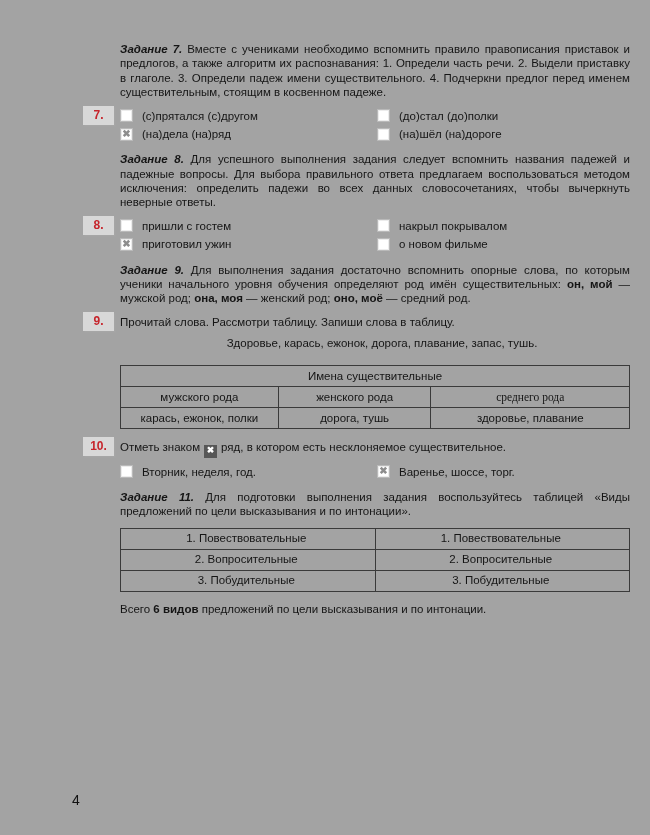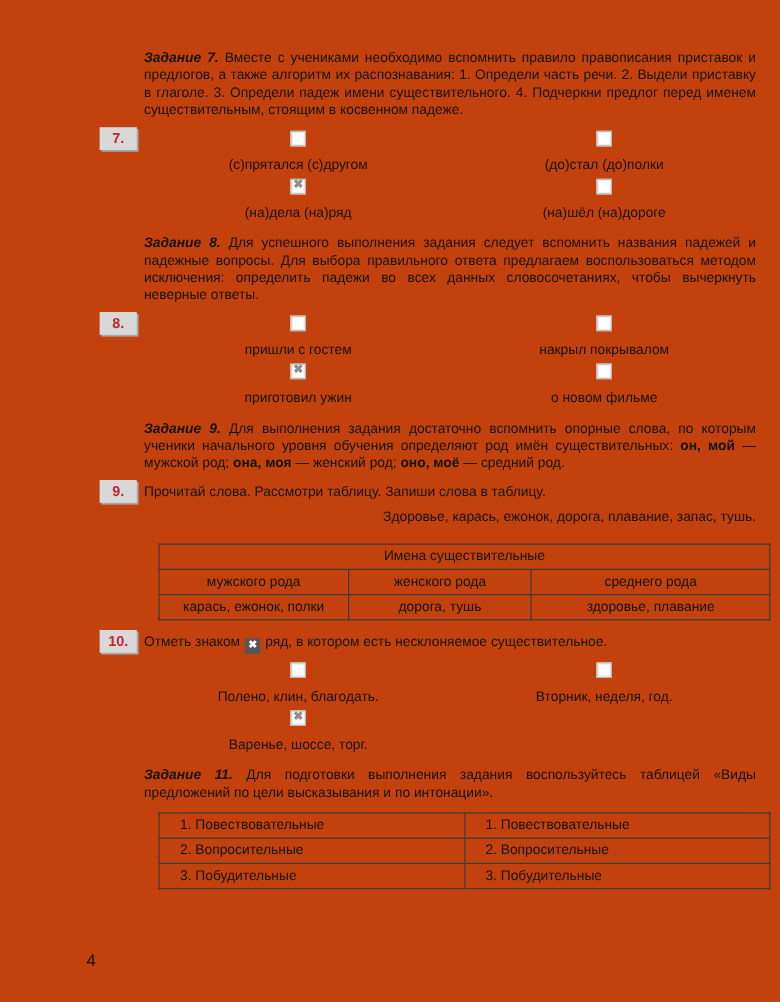--- a/index.html
+++ b/index.html
@@ -4,21 +4,21 @@
 <style>
   * { margin:0; padding:0; box-sizing:border-box; }
   html,body { width:650px; height:835px; }
   body {
     background:#ffffff;
     font-family:"Liberation Sans", sans-serif;
     font-size:11.5px;
     line-height:1.25;
     color:#151515;
   }
-  .page { position:relative; width:650px; height:835px; overflow:hidden; background:#c2410c; }
+  .page { position:relative; width:650px; height:835px; overflow:hidden; background:#a3a3a3; }
   .content { position:absolute; left:120px; top:42px; width:510px; }
 
   .note { text-align:justify; margin-bottom:9px; }
   .task-label { font-weight:bold; font-style:italic; }
   .b { font-weight:bold; }
 
   .exercise { position:relative; margin-bottom:11px; }
   .num-box {
     position:absolute; left:-37px; top:-3px;
     width:31px; height:19px;
@@ -29,43 +29,43 @@
   }
   .prompt { text-align:justify; margin-bottom:7px; }
   .badge {
     display:inline-flex; width:13px; height:13px;
     background:#575757; color:#ffffff;
     align-items:center; justify-content:center;
     font-size:9px; font-weight:bold;
     vertical-align:-2px; margin:0 4px;
   }
   .options { display:grid; grid-template-columns:257px 1fr; row-gap:4px; }
-  .option { display:flex; align-items:center; gap:9px;flex-direction:column; }
+  .option { display:flex; align-items:center; gap:9px; }
   .checkbox {
     flex:0 0 auto; width:13px; height:13px;
     border:1px solid #b9b9b9; background:#fff;
     box-shadow:inset 0 0 0 1px #ececec;
     display:inline-flex; align-items:center; justify-content:center;
     font-size:10px; color:#8d8d8d; font-weight:bold;
   }
 
-  table.tbl { border-collapse:collapse; width:100%; margin:3px 12px 10px; }
+  table.tbl { border-collapse:collapse; width:100%; margin:3px 0 10px; }
   table.tbl th, table.tbl td {
     border:1px solid #3a3a3a;
     padding:2px 6px;
     font-weight:normal;
     text-align:center;
     height:21px;
     font-size:11.5px;
   }
-  .w1 { width:31%; } .w2 { width:30%; } .w3 { width:39%; }
-  table.t11 td.left { text-align:left; padding-left:17px; }
+  .w1 { width:31%; } .w2 { width:30%; } .w3 { width:39%;font-family:Liberation Serif, serif; }
+  table.t11 td.left { text-align:center; padding-left:3px; }
   table.t11 th { width:50%; }
 
-  .words { padding-left:14px; margin-bottom:15px; text-align:right; }
+  .words { padding-left:14px; margin-bottom:15px; text-align:center; }
   .footer-line { text-align:justify; margin-top:2px; }
   .page-number { position:absolute; left:72px; bottom:26px; font-size:14px; color:#111; }
 </style>
 </head>
 <body>
 
 <div class="page">
   <div class="content">
 
     <p class="note">
@@ -166,24 +166,20 @@
     <section class="exercise">
       <div class="num-box">
         <span>10.</span>
       </div>
       <p class="prompt">
         <span>Отметь знаком</span><span class="badge">✖</span><span>ряд, в котором есть несклоняемое существительное.</span>
       </p>
       <div class="options">
         <div class="option">
           <span class="checkbox"></span>
-          <span>Полено, клин, благодать.</span>
-        </div>
-        <div class="option">
-          <span class="checkbox"></span>
           <span>Вторник, неделя, год.</span>
         </div>
         <div class="option">
           <span class="checkbox">✖</span>
           <span>Варенье, шоссе, торг.</span>
         </div>
       </div>
     </section>
 
     <p class="note">
@@ -201,17 +197,22 @@
         <td class="left">2. Вопросительные</td>
         <td class="left">2. Вопросительные</td>
       </tr>
       <tr>
         <td class="left">3. Побудительные</td>
         <td class="left">3. Побудительные</td>
       </tr>
     </tbody>
       </table>
 
+    <p class="footer-line">
+      <span>Всего</span>
+      <span class="b">6 видов</span>
+      <span>предложений по цели высказывания и по интонации.</span>
+    </p>
 
   </div>
 
   <div class="page-number">4</div>
 </div>
 
 </body></html>

